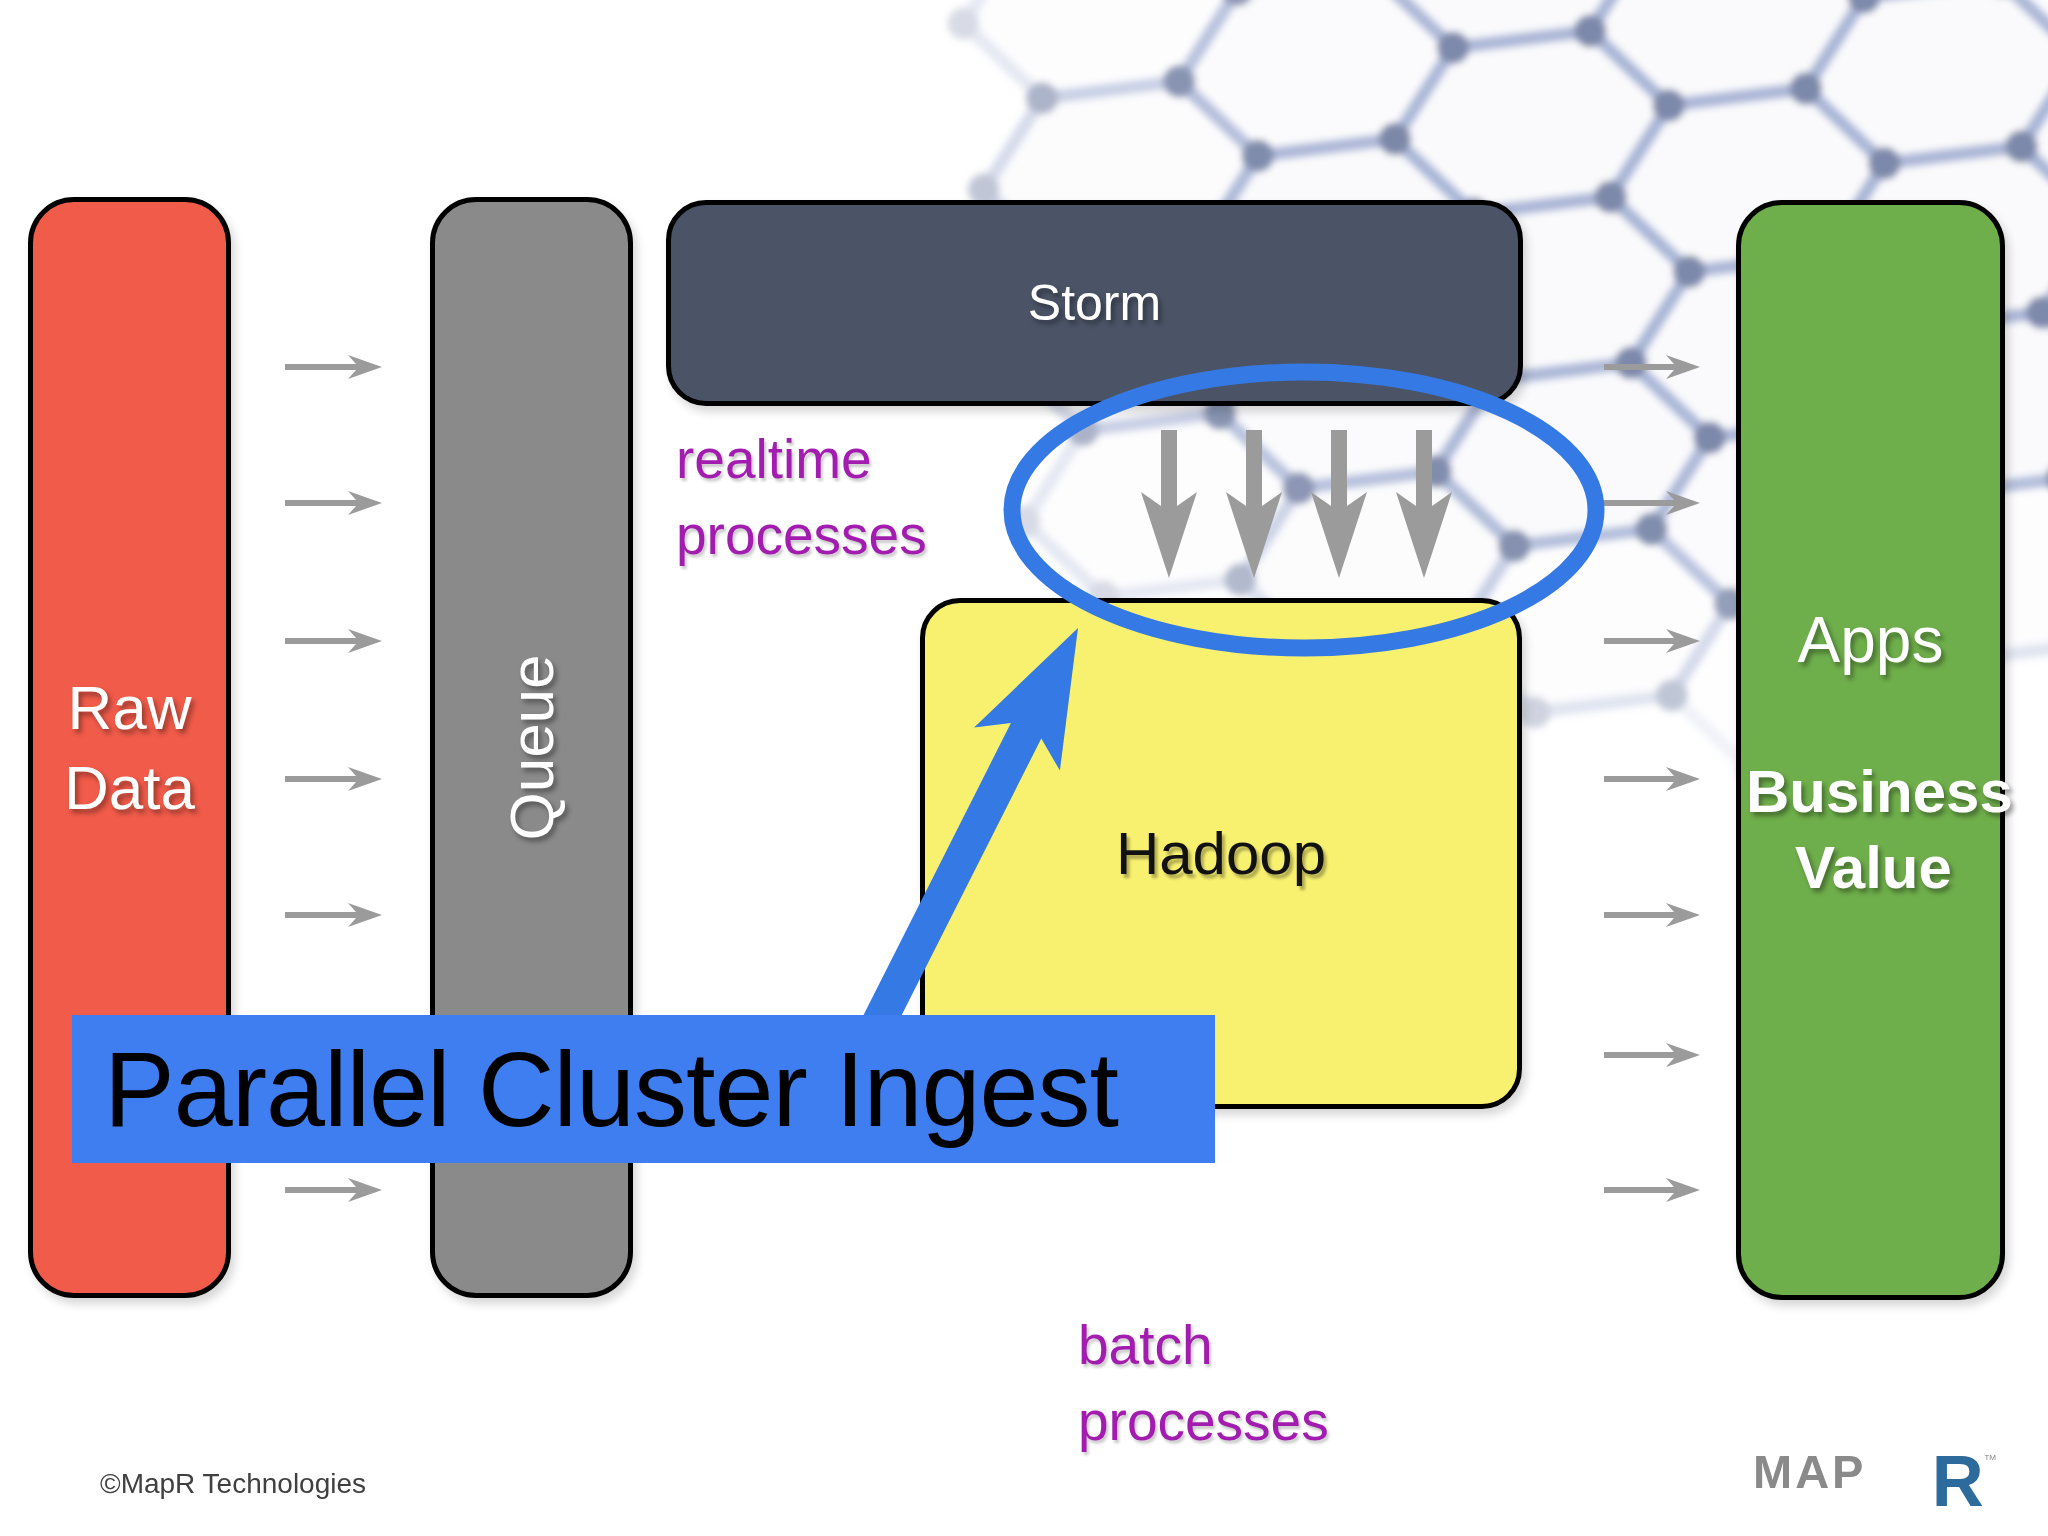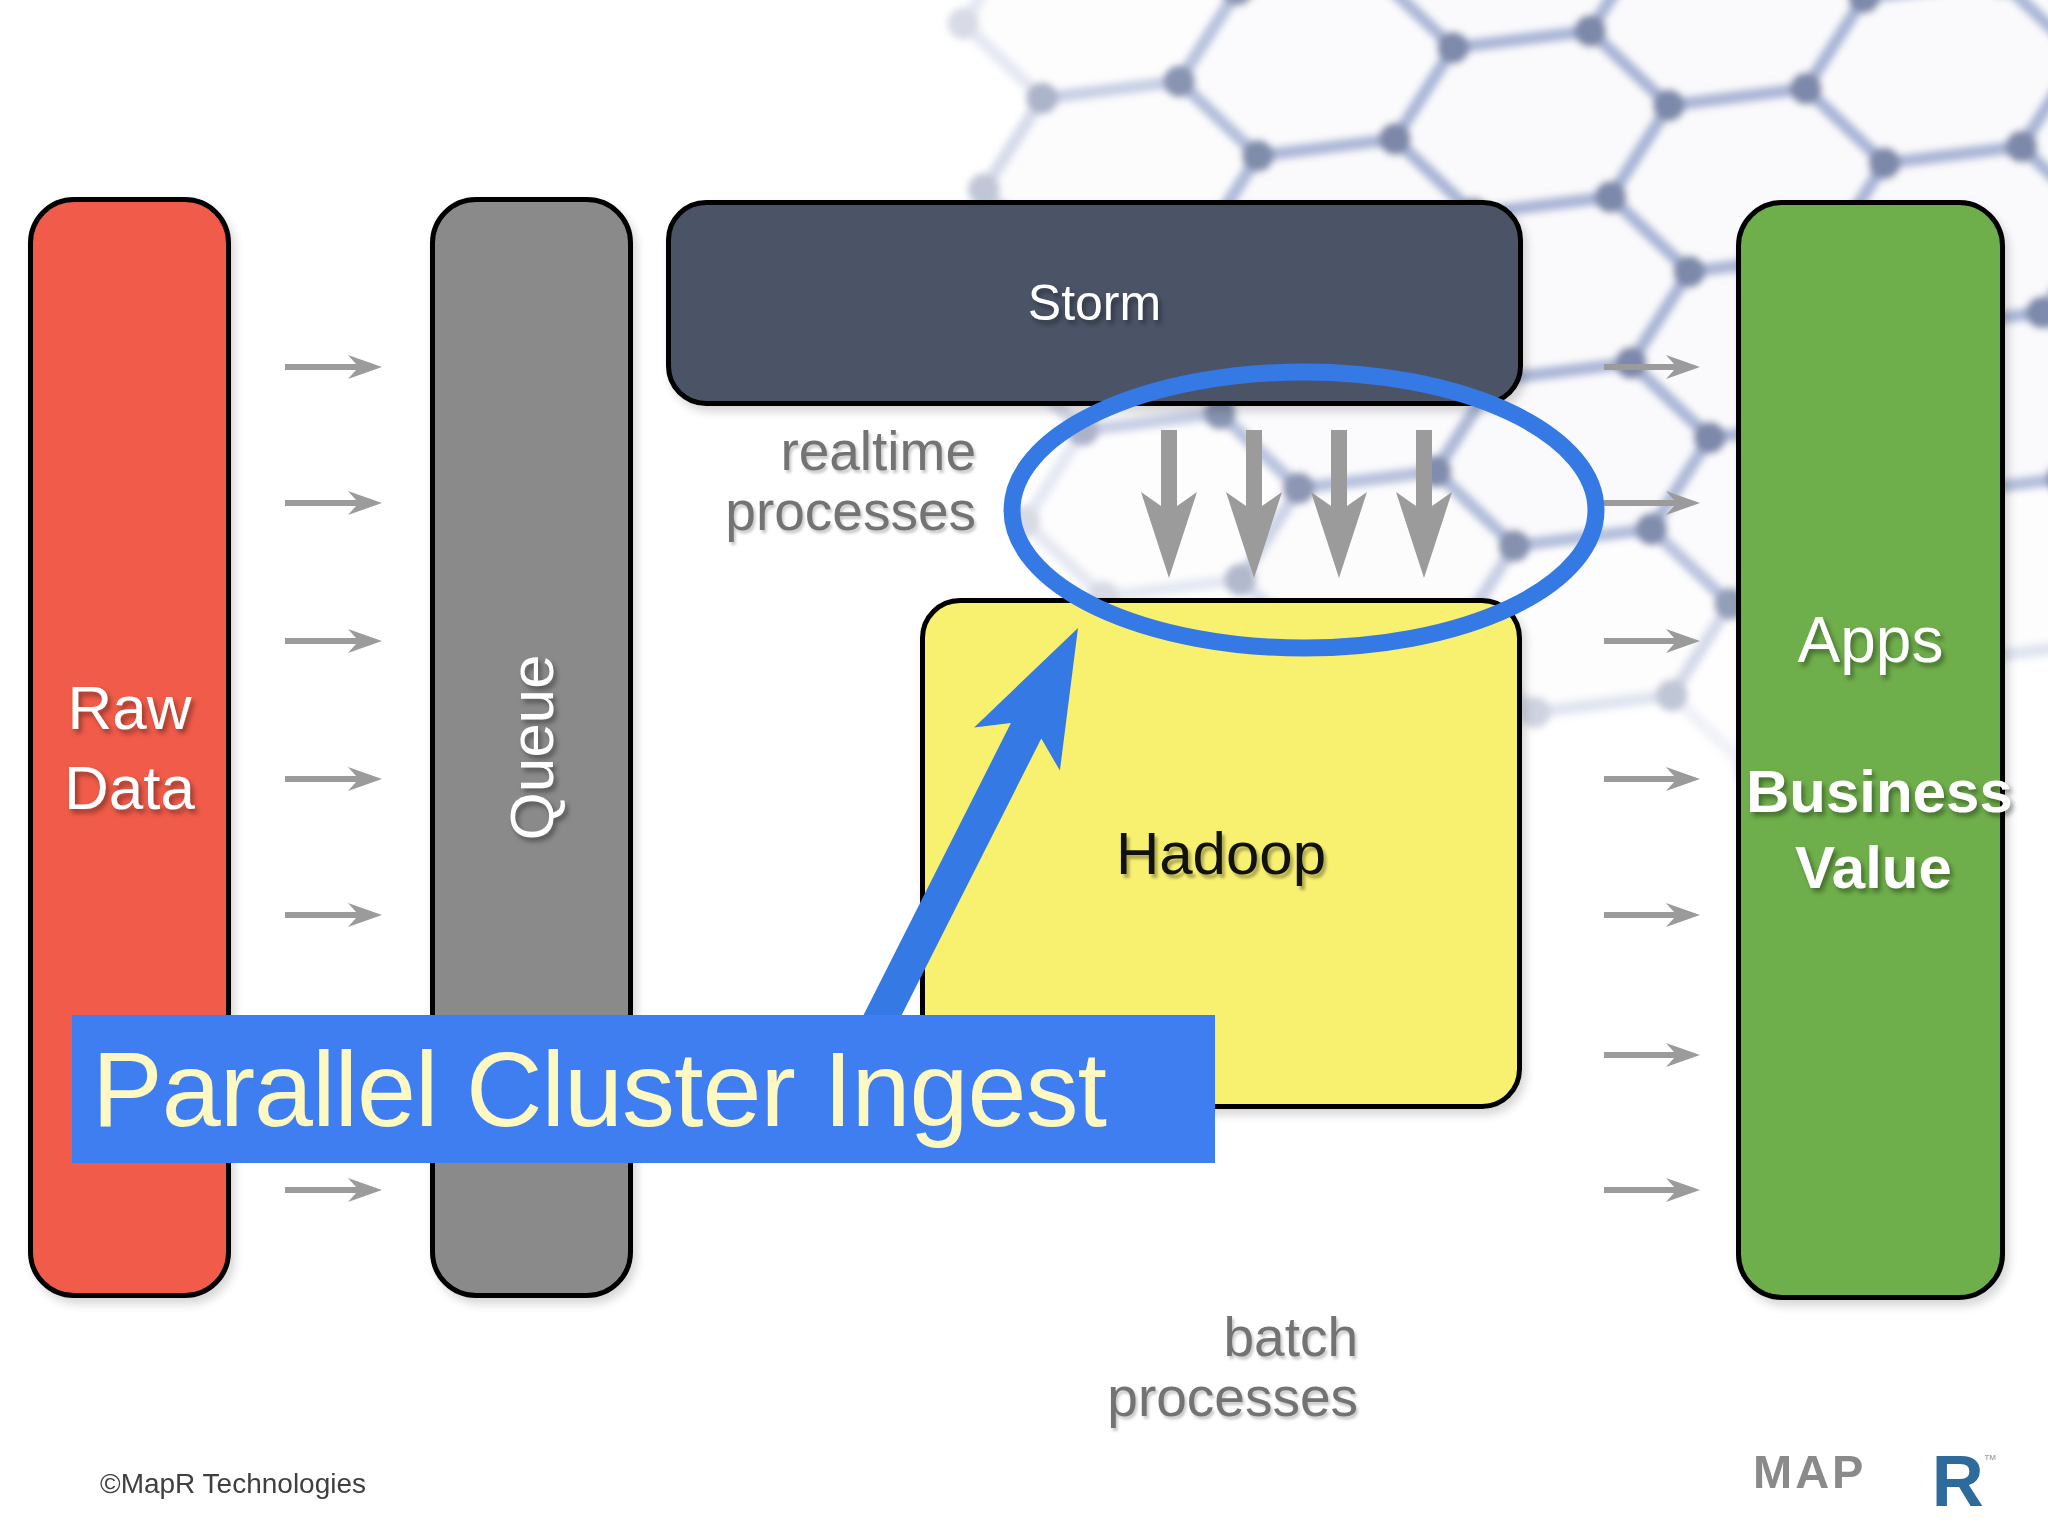--- a/index.html
+++ b/index.html
@@ -23,30 +23,30 @@
   #storm-box{left:666px;top:200px;width:857px;height:206px;background:var(--c-storm);
        border-radius:40px;display:flex;align-items:center;justify-content:center;}
   #storm-box .box-label{font-size:50px;}
   #hadoop-box{left:920px;top:598px;width:602px;height:511px;background:var(--c-hadoop);
        border-radius:40px;display:flex;align-items:center;justify-content:center;}
   #hadoop-box .box-label{color:#111;font-size:60px;text-shadow:3px 4px 3px rgba(0,0,0,0.30);}
   #apps-box{left:1736px;top:200px;width:269px;height:1100px;background:var(--c-apps);}
   #apps-label{position:absolute;top:395px;left:0;width:100%;font-size:64px;line-height:80px;}
   #business-label{position:absolute;top:549px;left:5px;width:255px;font-size:60px;line-height:76px;font-weight:bold;}
   
-  .caption{position:absolute;color:#737373;font-size:55px;line-height:60px;text-align:right;
+  .caption{position:absolute;color:#a21caf;font-size:55px;line-height:76px;text-align:left;
        z-index:12;text-shadow:2px 3px 3px rgba(0,0,0,0.22);}
   #realtime-caption{left:676px;top:421px;width:300px;}
   #batch-caption{left:1078px;top:1307px;width:280px;}
   
   #overlay{position:absolute;left:0;top:0;width:2048px;height:1536px;z-index:20;pointer-events:none;}
   
   #banner{position:absolute;left:72px;top:1015px;width:1143px;height:148px;background:var(--c-banner);
        z-index:30;display:flex;align-items:center;}
-  #banner .banner-text{color:#fef9c3;font-size:106px;line-height:146px;padding-left:20px;
+  #banner .banner-text{color:#000000;font-size:106px;line-height:146px;padding-left:32px;
        white-space:nowrap;letter-spacing:-1px;}
   
   #copyright{position:absolute;left:100px;top:1468px;font-size:28px;color:#404040;z-index:30;}
   #logo{position:absolute;left:1753px;top:1452px;z-index:30;display:flex;align-items:flex-start;}
   #logo .logo-col{display:flex;flex-direction:column;gap:48px;}
   #logo .logo-map{font-size:47px;font-weight:bold;color:var(--c-logo-gray);letter-spacing:3px;line-height:40px;}
   #logo .logo-tech{font-size:18px;font-weight:bold;color:var(--c-logo-gray);letter-spacing:3.4px;margin-top:6px;}
   #logo .logo-r{font-size:72px;font-weight:bold;color:var(--c-logo-blue);line-height:58px;margin-left:-6px;}
   #logo .logo-tm{font-size:13px;color:#9a9aa2;margin-top:0px;}
 </style>

